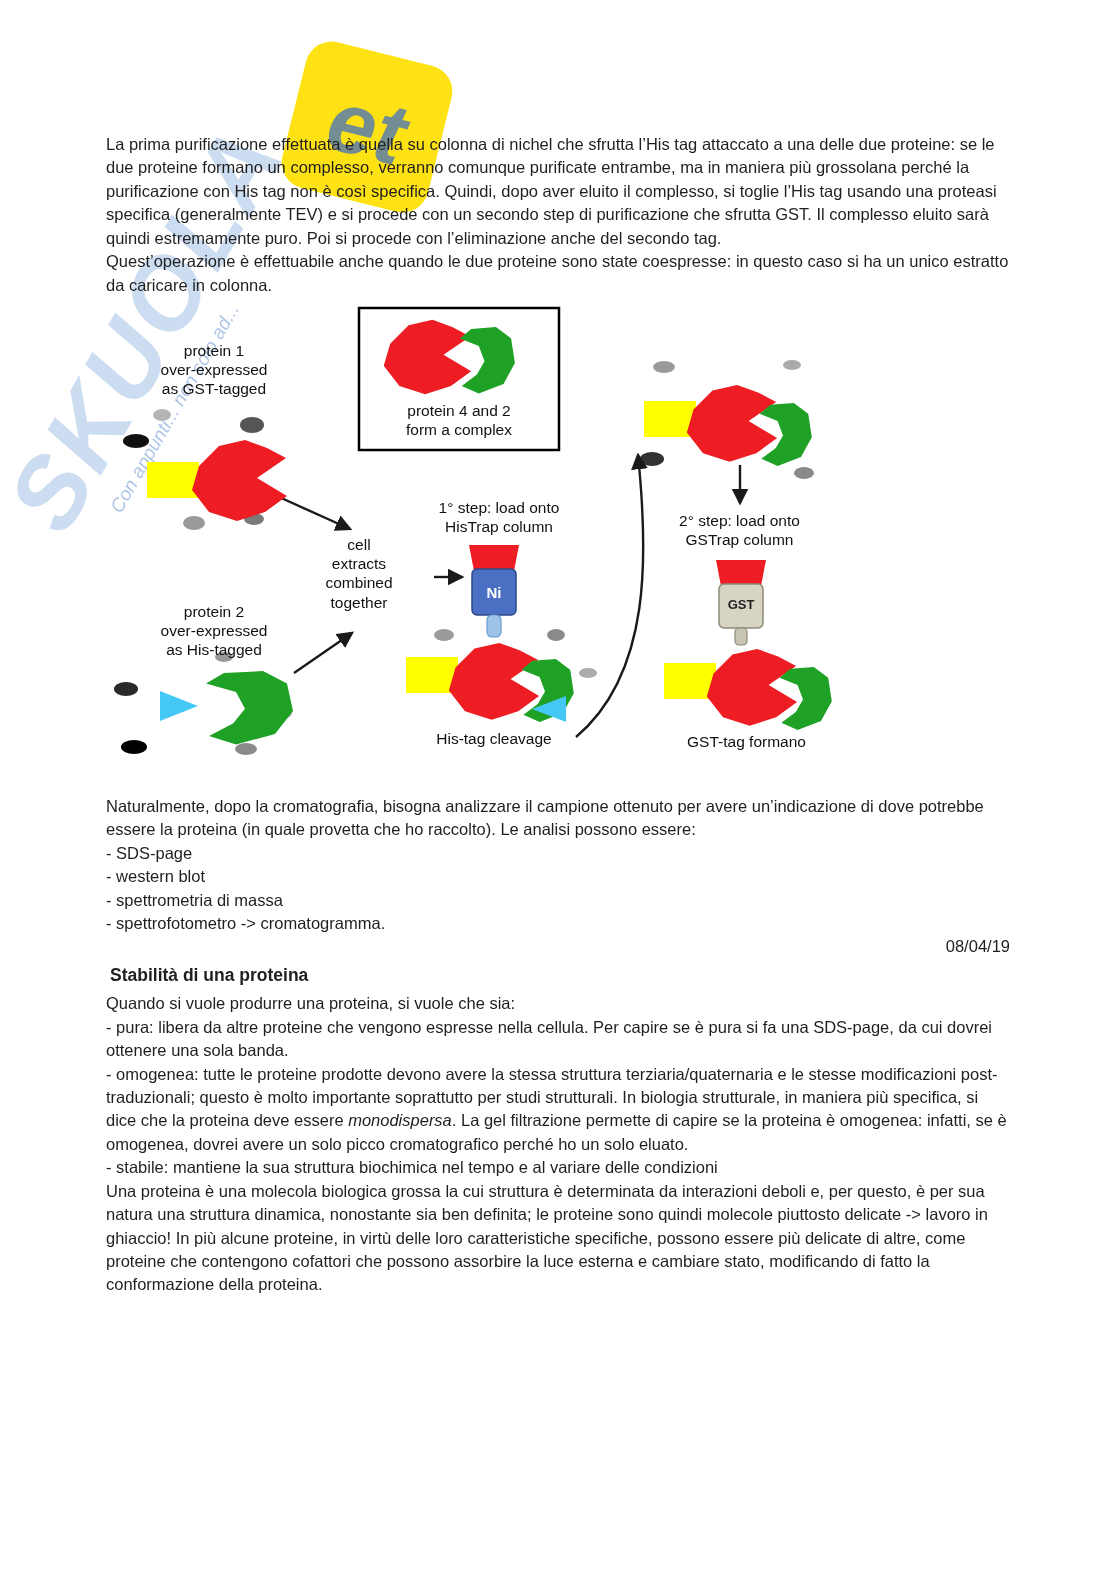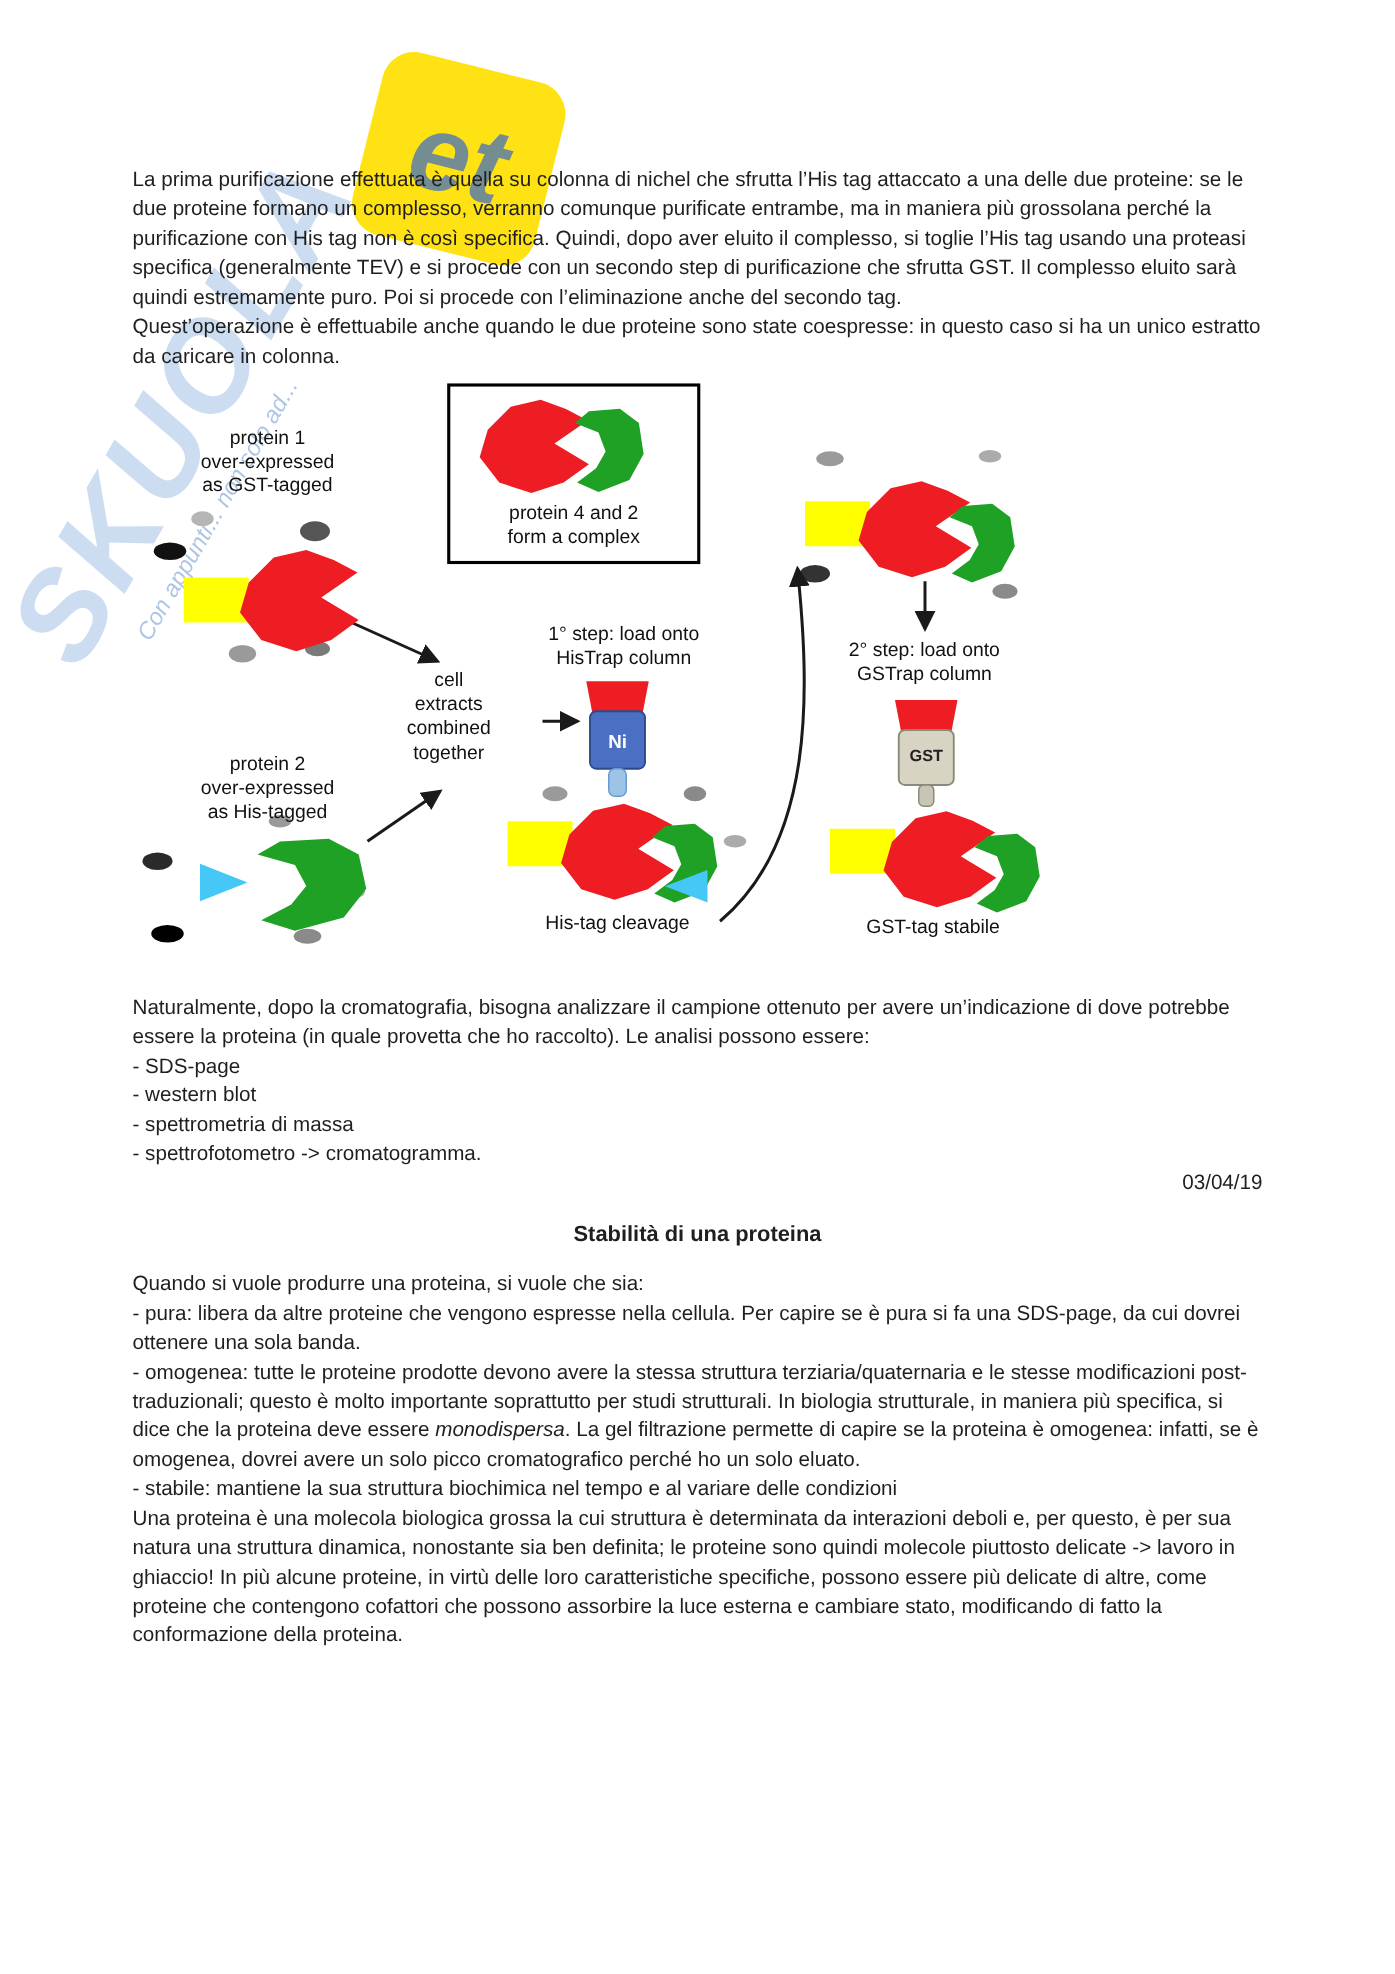--- a/index.html
+++ b/index.html
@@ -36,21 +36,21 @@
     background:rgba(255,224,0,0.92);border-radius:26px;
     transform:rotate(14deg);
     display:flex;align-items:center;justify-content:center;
   }
   .wm-tile-text{font-size:86px;font-weight:bold;font-style:italic;color:rgba(55,105,200,0.70);}
   
   .content{position:relative;z-index:1;padding:133px 106px 0 106px;}
   .content p{margin:0;}
   .list div{margin:0;}
   .date{text-align:right;}
-  .heading{font-size:17.5px;font-weight:bold;margin:16px;line-height:1.45;text-align:center;}
+  .heading{font-size:17.5px;font-weight:bold;margin:4px;line-height:1.45;}
   .final{margin-top:23px;}
   
   .diagram{position:relative;width:862px;height:470px;margin:8px 0 20px -2px;}
   .diagram svg{position:absolute;left:0;top:0;display:block;}
   .dlabel{
     position:absolute;
     font-weight:normal;font-size:15.5px;line-height:1.24;
     text-align:center;white-space:pre-line;color:#111;
   }
   .svgtext{font-family:"Liberation Sans","DejaVu Sans",sans-serif;font-weight:bold;}
@@ -173,32 +173,32 @@
       <div class="dlabel" style="left:200px;top:230px;width:110px;">cell
 extracts
 combined
 together</div>
       <div class="dlabel" style="left:548px;top:206px;width:175px;">2° step: load onto
 GSTrap column</div>
       <div class="dlabel" style="left:15px;top:297px;width:190px;">protein 2
 over-expressed
 as His-tagged</div>
       <div class="dlabel" style="left:300px;top:424px;width:180px;">His-tag cleavage</div>
-      <div class="dlabel" style="left:550px;top:427px;width:185px;">GST-tag stabile</div>
+      <div class="dlabel" style="left:550px;top:427px;width:185px;">GST-tag formano</div>
     </div>
 
     <p>Naturalmente, dopo la cromatografia, bisogna analizzare il campione ottenuto per avere un’indicazione di dove potrebbe essere la proteina (in quale provetta che ho raccolto). Le analisi possono essere:</p>
     <div class="list">
       <div>- SDS-page</div>
       <div>- western blot</div>
       <div>- spettrometria di massa</div>
       <div>- spettrofotometro -&gt; cromatogramma.</div>
     </div>
 
-    <div class="date">03/04/19</div>
+    <div class="date">08/04/19</div>
 
     <div class="heading">Stabilità di una proteina</div>
     <p>Quando si vuole produrre una proteina, si vuole che sia:</p>
     <p>- pura: libera da altre proteine che vengono espresse nella cellula. Per capire se è pura si fa una SDS-page, da cui dovrei ottenere una sola banda.</p>
     <p><span>- omogenea: tutte le proteine prodotte devono avere la stessa struttura terziaria/quaternaria e le stesse modificazioni post-traduzionali; questo è molto importante soprattutto per studi strutturali. In biologia strutturale, in maniera più specifica, si dice che la proteina deve essere </span><em>monodispersa</em><span>. La gel filtrazione permette di capire se la proteina è omogenea: infatti, se è omogenea, dovrei avere un solo picco cromatografico perché ho un solo eluato.</span></p>
     <p>- stabile: mantiene la sua struttura biochimica nel tempo e al variare delle condizioni</p>
     <p class="final">Una proteina è una molecola biologica grossa la cui struttura è determinata da interazioni deboli e, per questo, è per sua natura una struttura dinamica, nonostante sia ben definita; le proteine sono quindi molecole piuttosto delicate -&gt; lavoro in ghiaccio! In più alcune proteine, in virtù delle loro caratteristiche specifiche, possono essere più delicate di altre, come proteine che contengono cofattori che possono assorbire la luce esterna e cambiare stato, modificando di fatto la conformazione della proteina.</p>
 
   </div>
 </div>

